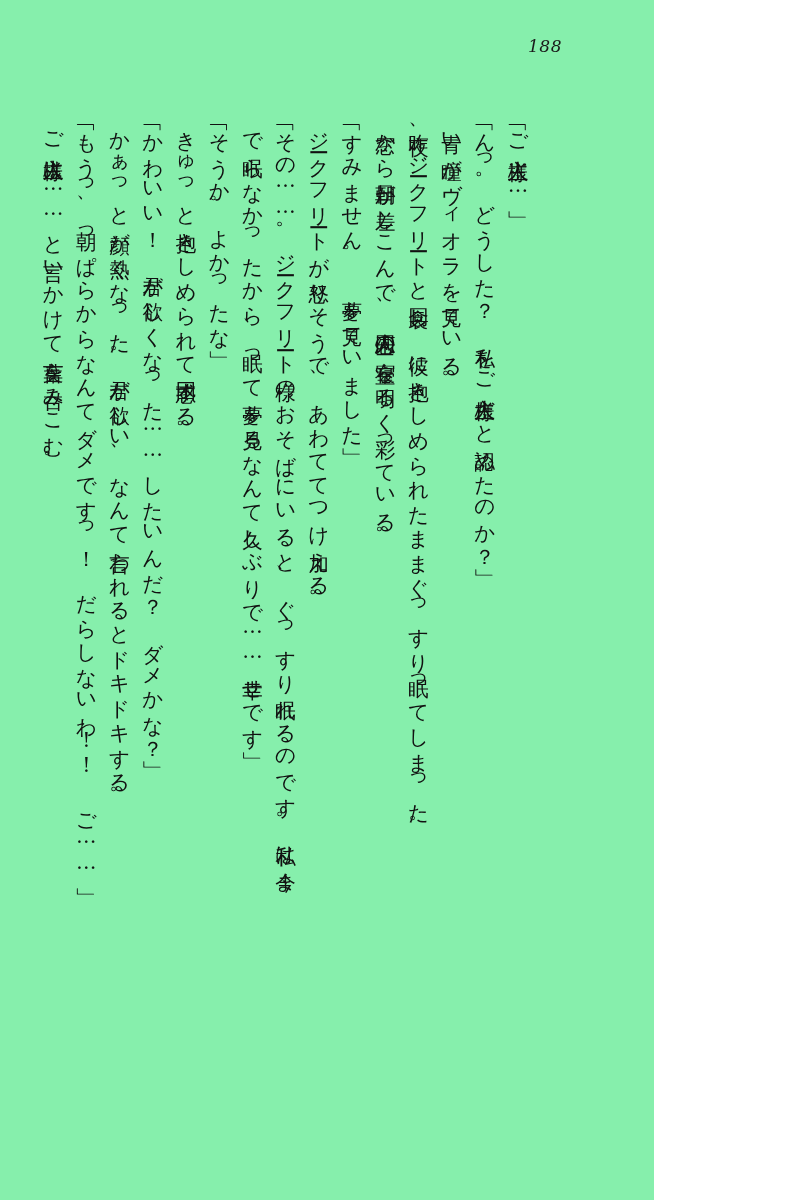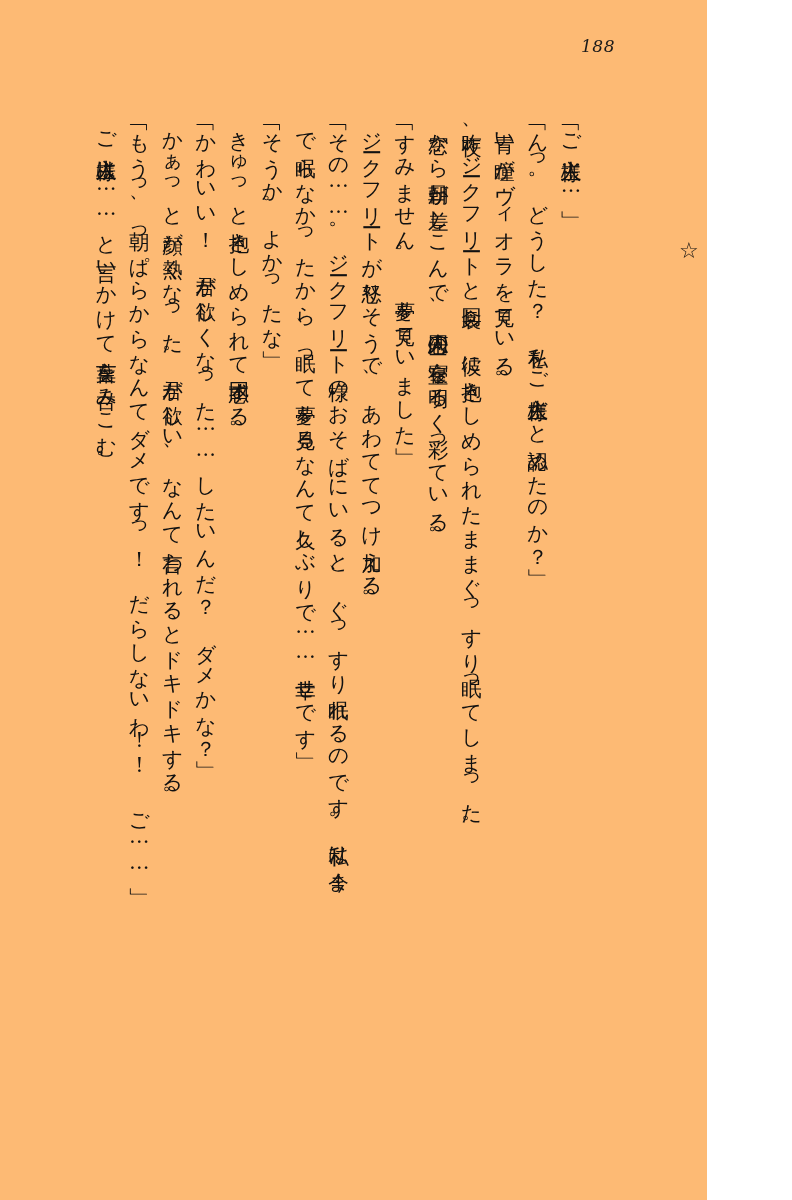--- a/index.html
+++ b/index.html
@@ -2,23 +2,23 @@
 <html><head>
 <meta charset="utf-8">
 <style>
   html, body {
     margin: 0;
     padding: 0;
     background: #ffffff;
   }
   .page {
     position: relative;
-    width: 707px;
+    width: 654px;
     height: 1200px;
-    background: #fdba74;
+    background: #86efac;
     overflow: hidden;
     font-family: "DejaVu Serif", "Liberation Serif", serif;
     color: #111111;
   }
   .page-number {
     position: absolute;
     top: 36px;
     right: 92px;
     font-family: "DejaVu Serif", "Liberation Serif", serif;
     font-style: italic;

